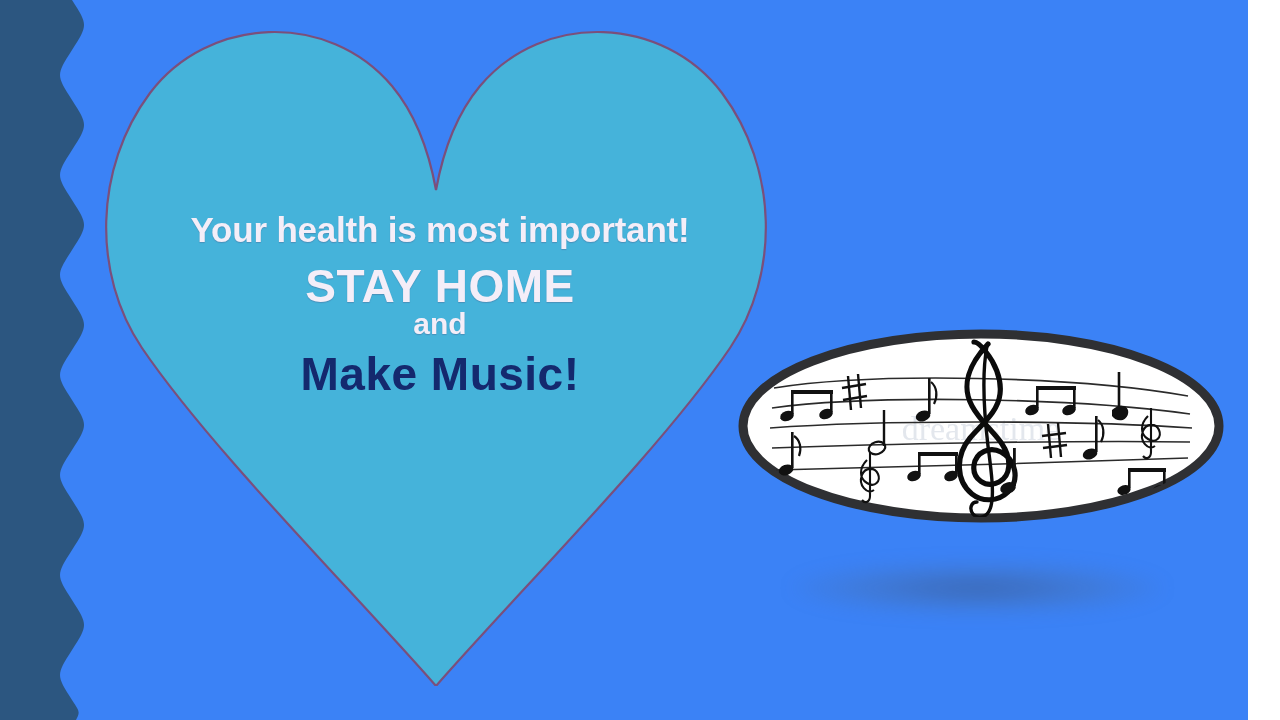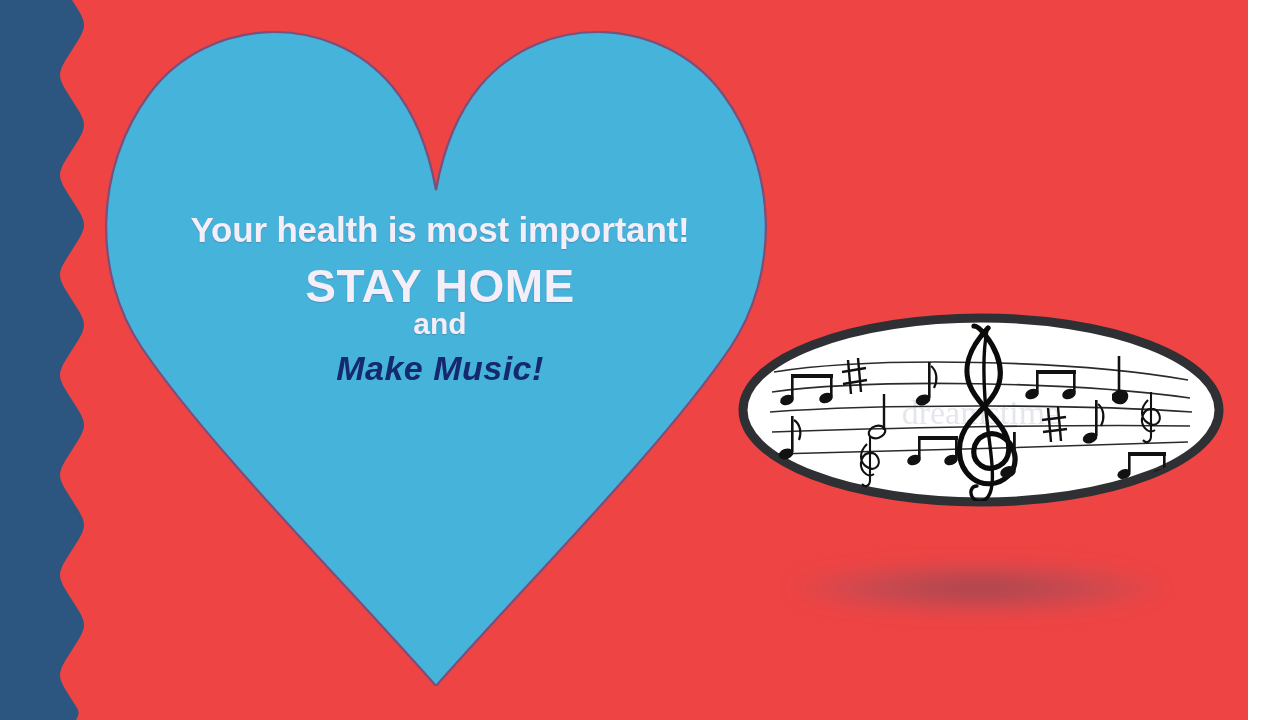--- a/index.html
+++ b/index.html
@@ -5,21 +5,21 @@
   html, body {
     margin: 0;
     padding: 0;
     background: #ffffff;
   }
   #slide {
     position: relative;
     width: 1248px;
     height: 720px;
     overflow: hidden;
-    background: #ef4444;
+    background: #3b82f6;
     font-family: "Liberation Sans", sans-serif;
   }
 
   
   #left-band {
     position: absolute;
     left: 0; top: 0;
     width: 100px;
     height: 720px;
   }
@@ -69,44 +69,43 @@
     text-shadow: 0 1px 1px rgba(80,40,90,0.25);
   }
   .tl3 {
     font-size: 30px;
     font-weight: bold;
     color: #f4eef8;
     margin-bottom: 12px;
     text-shadow: 0 1px 1px rgba(80,40,90,0.25);
   }
   .tl4 {
-    font-size: 34px;
+    font-size: 46px;
     font-weight: bold;
-    font-style: italic;
     color: #14296e;
     letter-spacing: 0.5px;
   }
 
   
   #oval-shadow {
     position: absolute;
     left: 790px;
     top: 562px;
     width: 375px;
     height: 52px;
     border-radius: 50%;
     background: radial-gradient(ellipse at center, rgba(60,72,92,0.42) 0%, rgba(80,95,120,0.22) 45%, rgba(120,140,170,0.0) 75%);
     filter: blur(9px);
   }
 
   
   #music-oval {
     position: absolute;
     left: 736px;
-    top: 312px;
+    top: 328px;
     width: 490px;
     height: 196px;
   }
   #music-oval svg { display: block; width: 100%; height: 100%; }
 
   .wm {
     font-family: "Liberation Serif", serif;
     font-size: 34px;
     fill: #dfe3ea;
     opacity: 0.85;

